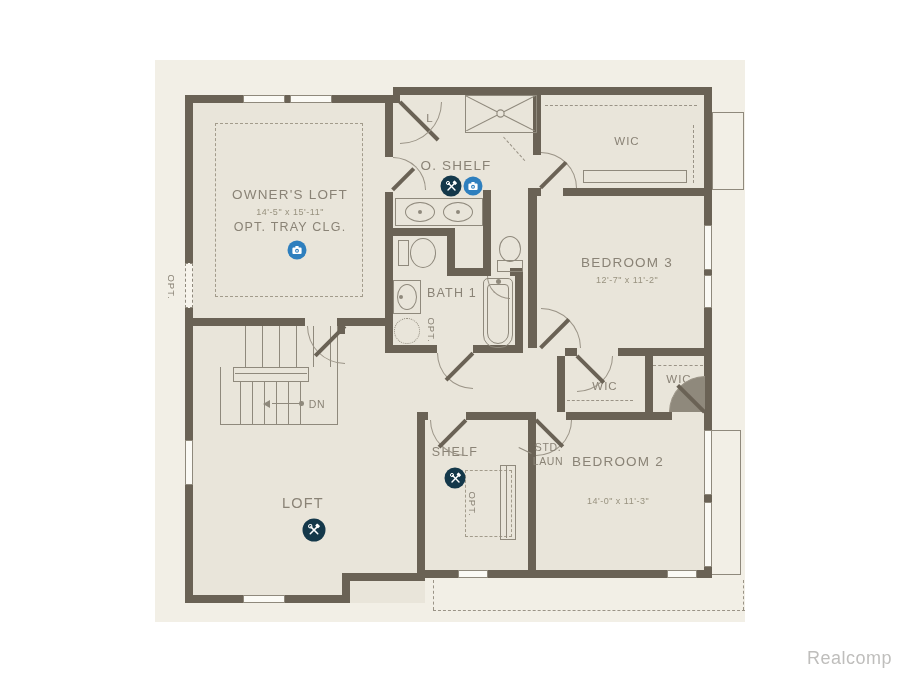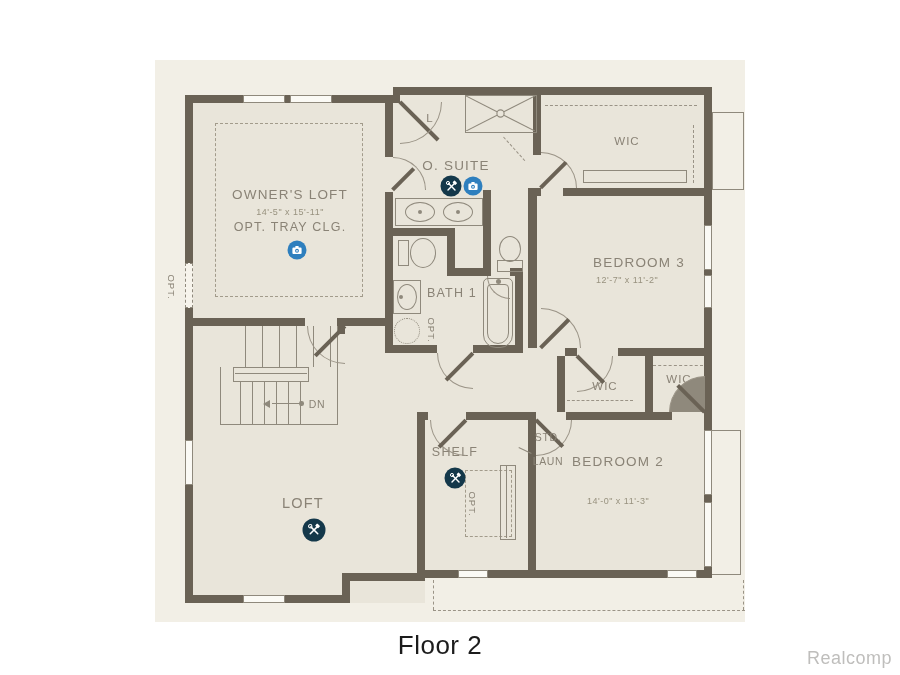--- a/index.html
+++ b/index.html
@@ -110,21 +110,21 @@
 
     <div class="box" style="left:310px;top:35px;width:72px;height:38px">
       <svg width="69" height="35" viewBox="0 0 69 35">
         <line x1="0" y1="0" x2="69" y2="35" stroke="#8f897c" stroke-width="1.1"></line>
         <line x1="0" y1="35" x2="69" y2="0" stroke="#8f897c" stroke-width="1.1"></line>
         <circle cx="34.5" cy="17.5" r="3.6" fill="#e9e5da" stroke="#8f897c" stroke-width="1.1"></circle>
       </svg>
     </div>
     <div class="dleaf" style="left:348px;top:77px;height:32px;transform:rotate(-42deg)"></div>
 
-    <div class="lbl" style="left:301px;top:105px">O. SUITE</div>
+    <div class="lbl" style="left:301px;top:105px">O. SHELF</div>
     <div class="arc tr" style="left:238px;top:97px;width:33px;height:33px"></div>
     <div class="leaf" style="left:236px;top:130px;height:30px;transform:rotate(-135deg)"></div>
     <div class="box" style="left:240px;top:138px;width:88px;height:28px"></div>
     <div class="ellip" style="left:250px;top:142px;width:30px;height:20px"></div>
     <div class="ellip" style="left:288px;top:142px;width:30px;height:20px"></div>
     <div class="dot" style="left:263px;top:150px;width:4px;height:4px"></div>
     <div class="dot" style="left:301px;top:150px;width:4px;height:4px"></div>
     <div class="box" style="left:243px;top:180px;width:11px;height:26px"></div>
     <div class="ellip" style="left:255px;top:178px;width:26px;height:30px"></div>
     <div class="ellip" style="left:344px;top:176px;width:22px;height:26px"></div>
@@ -143,21 +143,21 @@
     <div class="arc bl" style="left:282px;top:293px;width:36px;height:36px"></div>
     <div class="leaf" style="left:316px;top:293px;height:38px;transform:rotate(45deg)"></div>
 
     <div class="lbl sm" style="left:472px;top:81px">WIC</div>
     <div class="dash-h" style="left:390px;top:45px;width:152px"></div>
     <div class="dash-v" style="left:538px;top:65px;height:58px"></div>
     <div class="box" style="left:428px;top:110px;width:104px;height:13px"></div>
     <div class="arc tr" style="left:386px;top:92px;width:36px;height:36px"></div>
     <div class="leaf" style="left:384px;top:128px;height:36px;transform:rotate(-135deg)"></div>
 
-    <div class="lbl" style="left:484px;top:202px">BEDROOM 3</div>
+    <div class="lbl" style="left:472px;top:202px">BEDROOM 3</div>
     <div class="dim" style="left:472px;top:220px">12'-7" x 11'-2"</div>
     <div class="arc tr" style="left:386px;top:248px;width:40px;height:40px"></div>
     <div class="leaf" style="left:384px;top:288px;height:40px;transform:rotate(-135deg)"></div>
 
     <div class="lbl sm" style="left:450px;top:326px">WIC</div>
     <div class="dash-h" style="left:412px;top:340px;width:66px"></div>
     <div class="arc br" style="left:422px;top:296px;width:36px;height:36px"></div>
     <div class="leaf" style="left:420px;top:296px;height:38px;transform:rotate(-45deg)"></div>
     <div class="lbl sm" style="left:524px;top:319px">WIC</div>
     <div class="dash-h" style="left:498px;top:305px;width:50px"></div>
@@ -169,21 +169,21 @@
     <div class="arc br" style="left:381px;top:360px;width:36px;height:36px"></div>
     <div class="leaf" style="left:379px;top:360px;height:38px;transform:rotate(-45deg)"></div>
 
     <div class="lbl note" style="left:300px;top:392px">SHELF</div>
     <div class="arc bl" style="left:275px;top:360px;width:36px;height:36px"></div>
     <div class="leaf" style="left:309px;top:360px;height:38px;transform:rotate(45deg)"></div>
     <div class="dashbox" style="left:310px;top:410px;width:47px;height:67px"></div>
     <div class="vtxt" style="left:317px;top:444px">OPT.</div>
     <div class="box" style="left:345px;top:405px;width:16px;height:75px"></div>
     <div class="tl" style="left:351px;top:406px;width:1.2px;height:72px"></div>
-    <div class="lbl tiny" style="left:393px;top:377px">STD.</div>
+    <div class="lbl tiny" style="left:393px;top:387px">STD.</div>
     <div class="lbl tiny" style="left:393px;top:401px">LAUN</div>
     <div class="tl" style="left:363px;top:390px;width:14px;height:1.3px;transform:rotate(25deg)"></div>
 
     <div class="lbl" style="left:148px;top:443px;font-size:14.5px">LOFT</div>
 
     <div class="tread" style="left:90px;top:266px;height:41px"></div>
     <div class="tread" style="left:107px;top:266px;height:41px"></div>
     <div class="tread" style="left:124px;top:266px;height:41px"></div>
     <div class="tread" style="left:141px;top:266px;height:41px"></div>
     <div class="tread" style="left:158px;top:266px;height:41px"></div>
@@ -255,15 +255,14 @@
           <g stroke="#fff" stroke-width="2.4" stroke-linecap="round">
             <line x1="6" y1="18" x2="17" y2="7"></line>
             <line x1="7" y1="7" x2="18" y2="18"></line>
           </g>
           <rect x="14.5" y="3" width="6.5" height="5" rx="1" fill="#fff" transform="rotate(45 17.7 5.5)"></rect>
           <circle cx="6" cy="6" r="2.7" fill="none" stroke="#fff" stroke-width="1.7"></circle>
         </svg>
     </div>
   </div>
 
-  <div class="caption">Floor 2</div>
   <div class="mark">Realcomp</div>
 </div>
 
 </body></html>

